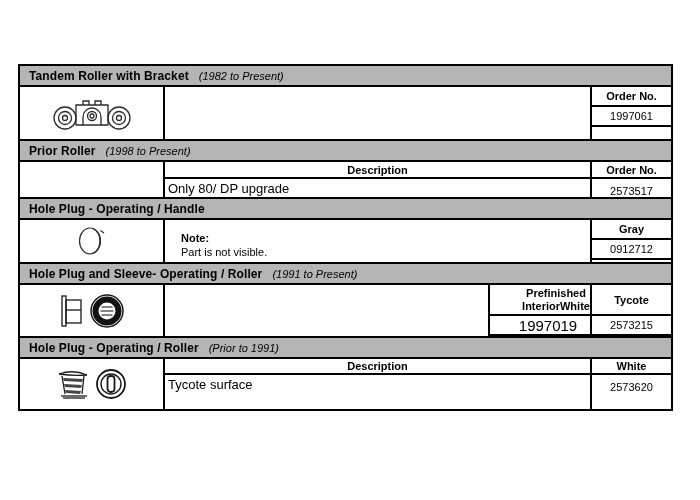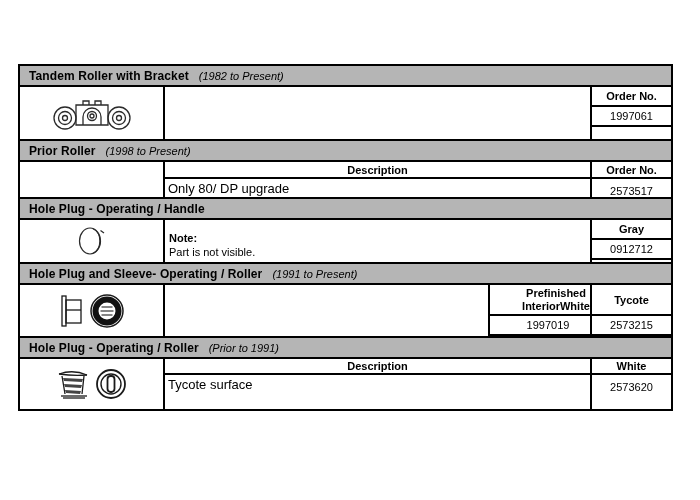--- a/index.html
+++ b/index.html
@@ -39,33 +39,33 @@
   .body-rows5{grid-template-rows:16px 1fr;}
   .span-rows{grid-row:1 / 3;}
   .desc-head{border-bottom:2px solid var(--border);font-weight:bold;font-size:11px;
     display:flex;align-items:center;justify-content:center;}
   .num-head{border-left:2px solid var(--border);border-bottom:2px solid var(--border);
     font-weight:bold;font-size:11px;display:flex;align-items:center;justify-content:center;}
   .desc-val{font-size:13px;padding:2px 0 0 3px;}
   .num-val{border-left:2px solid var(--border);font-size:11px;text-align:center;padding-top:6px;}
 
   
-  .note-cell{display:flex;flex-direction:column;justify-content:center;padding-left:4px;font-size:11px;line-height:14px;margin-top:8px;}
+  .note-cell{display:flex;flex-direction:column;justify-content:center;padding-left:16px;font-size:11px;line-height:14px;margin-top:8px;}
   .note-label{font-weight:bold;}
 
   
   .s4{grid-template-rows:31px 20px 1fr;}
   .s4 .img-cell{grid-row:1 / 4;grid-column:1;}
   .s4 .mid-cell{grid-row:1 / 4;grid-column:2;}
   .s4 .c3h{grid-row:1;grid-column:3;border-left:2px solid var(--border);border-bottom:2px solid var(--border);
     font-weight:bold;font-size:11px;line-height:13px;display:flex;flex-direction:column;align-items:center;justify-content:center;padding-left:32px;}
   .s4 .c4h{grid-row:1;grid-column:4;border-left:2px solid var(--border);border-bottom:2px solid var(--border);
     font-weight:bold;font-size:11px;display:flex;align-items:center;justify-content:center;}
   .s4 .c3v{grid-row:2;grid-column:3;border-left:2px solid var(--border);border-bottom:2px solid var(--border);
-    font-size:11px;display:flex;align-items:center;justify-content:center;padding-left:16px;}
+    font-size:15px;display:flex;align-items:center;justify-content:center;padding-left:16px;}
   .s4 .c4v{grid-row:2;grid-column:4;border-left:2px solid var(--border);border-bottom:2px solid var(--border);
     font-size:11px;display:flex;align-items:center;justify-content:center;}
 
   .h54{height:54px;} .h37{height:37px;} .h44{height:44px;} .h53{height:53px;} .h50{height:50px;}
   svg{display:block;}
 </style>
 </head>
 <body>
 
 <div class="page">

